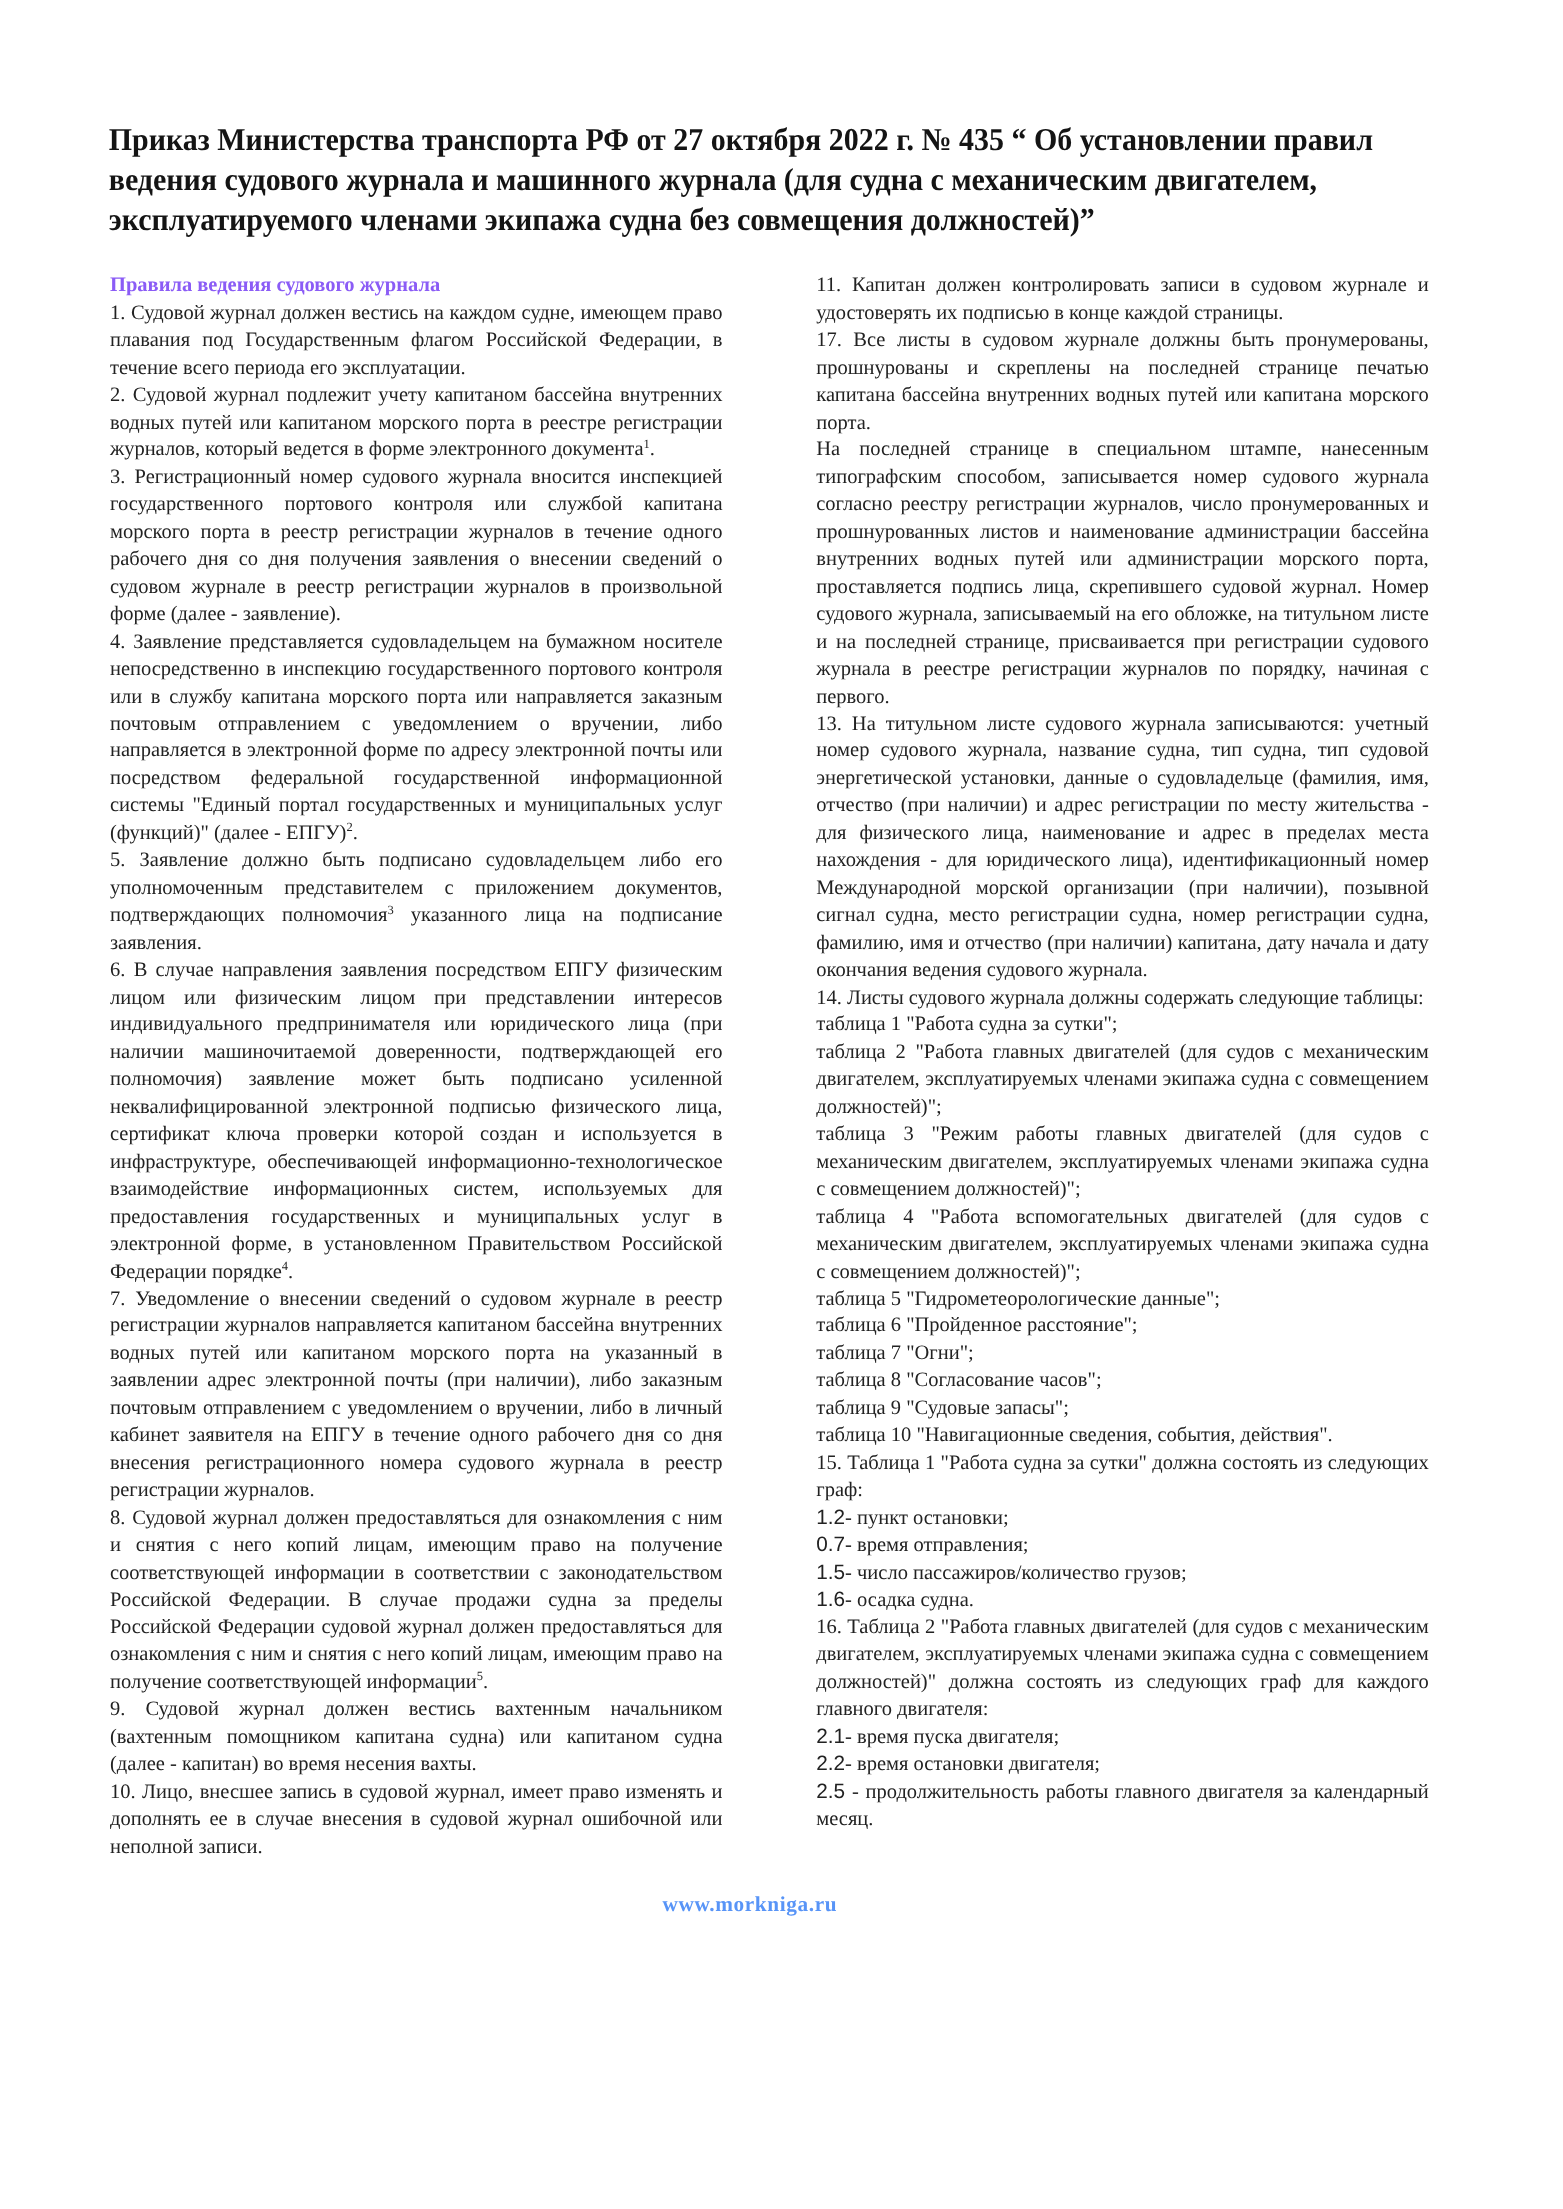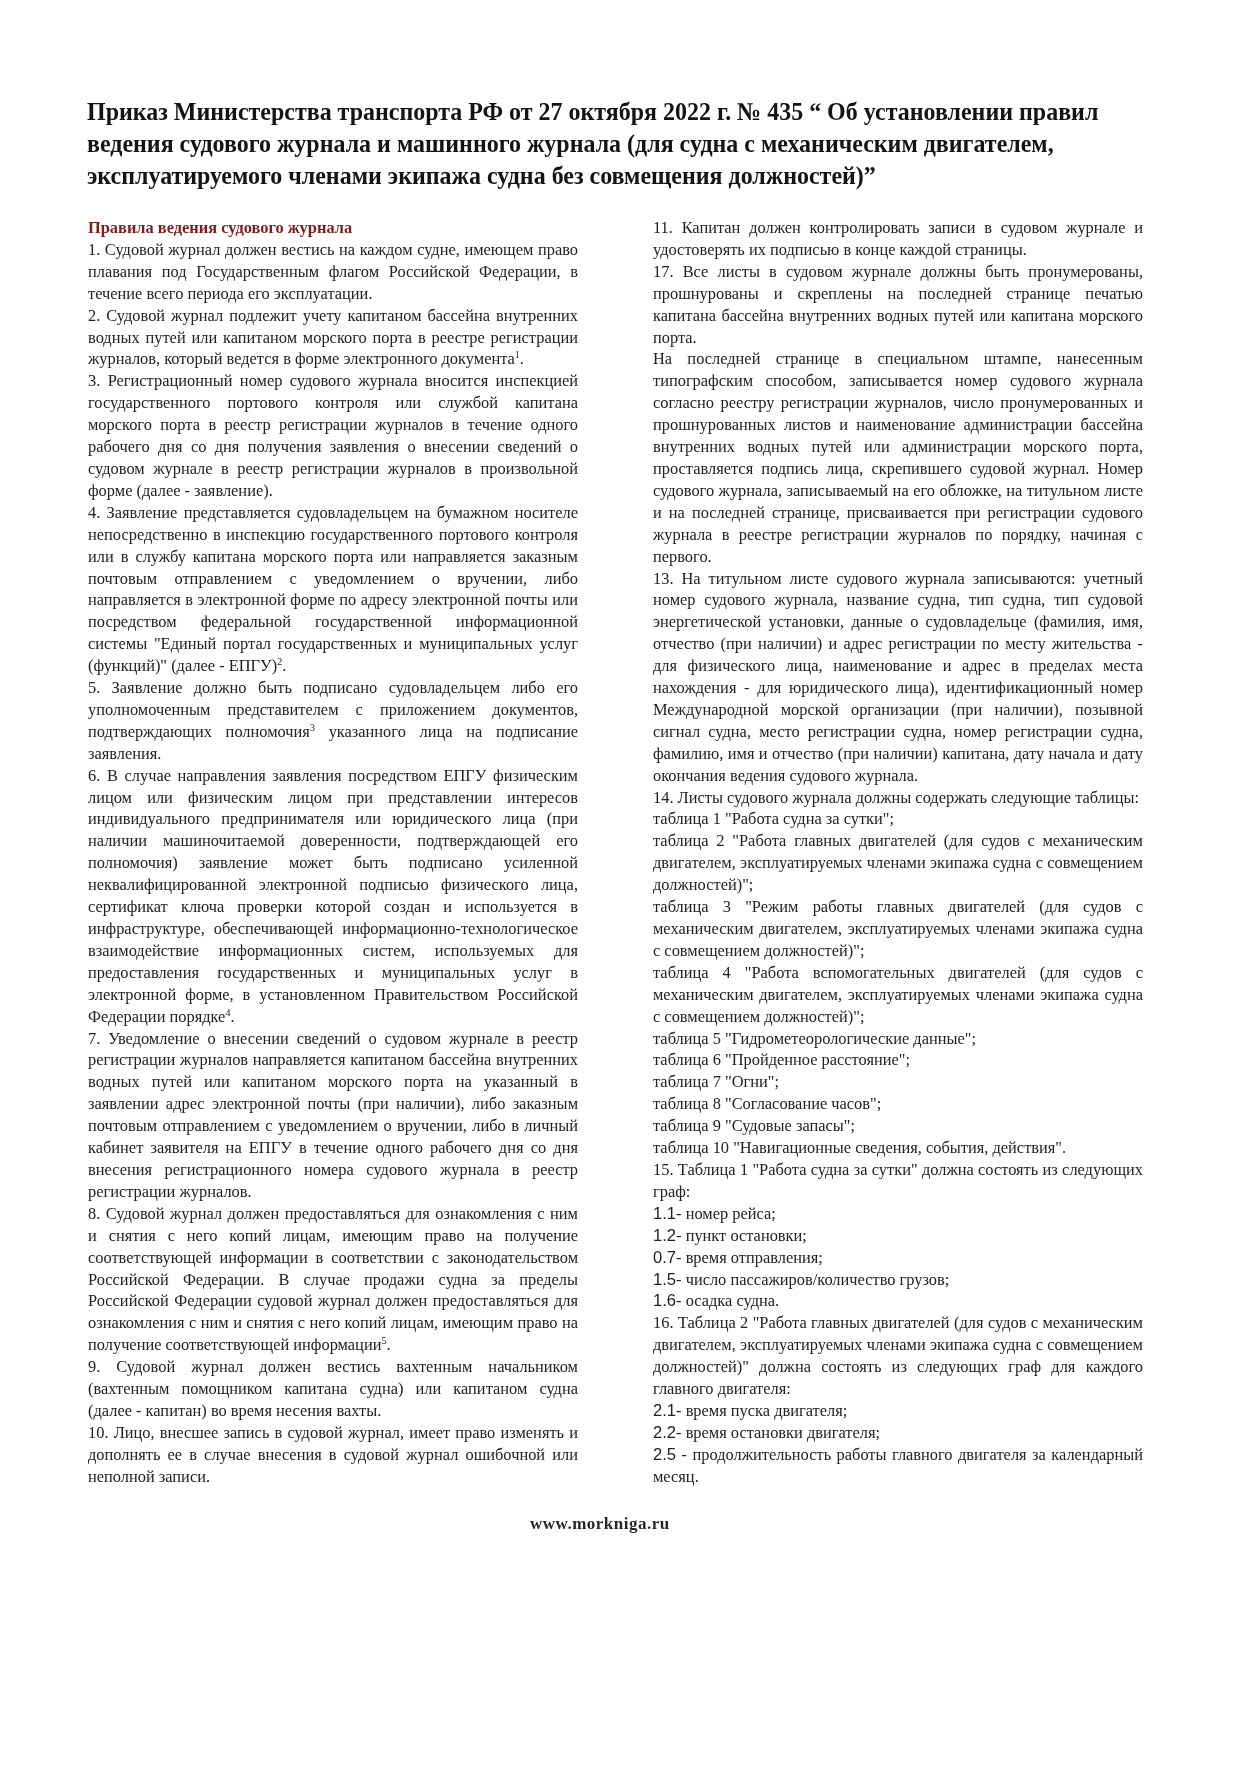--- a/index.html
+++ b/index.html
@@ -12,28 +12,28 @@
     transform: scaleX(0.94); transform-origin: left top;
   }
   .col {
     position: absolute; top: 217px; width: 490px;
     font-family: "Liberation Serif", serif; font-size: 16.4px; line-height: 21.9px;
     text-align: justify; color: #222222;
   }
   .col.left { left: 88px; }
   .col.right { left: 653px; }
   .col p { margin: 0; }
-  .heading { font-weight: bold; color: #7f1d1d; }
+  .heading { font-weight: bold; color: #8b5cf6; }
   sup { font-size: 10px; line-height: 0; vertical-align: 6px; }
   .code { font-family: "Liberation Sans", sans-serif; font-size: 16.6px; }
   .left-line { text-align: left; }
   .watermark {
     position: absolute; left: 530px; top: 1514px;
     font-family: "Liberation Serif", serif; font-weight: bold; font-size: 17px;
-    color: #000000; opacity: 0.85; letter-spacing: 0.5px; pointer-events: none;
+    color: #3b82f6; opacity: 0.85; letter-spacing: 0.5px; pointer-events: none;
   }
 </style>
 </head>
 <body>
 
 <div class="page">
 
   <div class="title">Приказ Министерства транспорта РФ от 27 октября 2022 г. № 435 “ Об установлении правил ведения судового журнала и машинного журнала (для судна с механическим двигателем, эксплуатируемого членами экипажа судна без совмещения должностей)”</div>
 
   <div class="col left">
@@ -61,21 +61,20 @@
     <p>таблица 3 "Режим работы главных двигателей (для судов с механическим двигателем, эксплуатируемых членами экипажа судна с совмещением должностей)";</p>
     <p>таблица 4 "Работа вспомогательных двигателей (для судов с механическим двигателем, эксплуатируемых членами экипажа судна с совмещением должностей)";</p>
     <p class="left-line">таблица 5 "Гидрометеорологические данные";</p>
     <p class="left-line">таблица 6 "Пройденное расстояние";</p>
     <p class="left-line">таблица 7 "Огни";</p>
     <p class="left-line">таблица 8 "Согласование часов";</p>
     <p class="left-line">таблица 9 "Судовые запасы";</p>
     <p class="left-line">таблица 10 "Навигационные сведения, события, действия".</p>
     <p>15. Таблица 1 "Работа судна за сутки" должна состоять из следующих граф:</p>
 
-    <p class="left-line"><span class="code">1.1</span><span>- номер рейса;</span></p>
     <p class="left-line"><span class="code">1.2</span><span>- пункт остановки;</span></p>
     <p class="left-line"><span class="code">0.7</span><span>- время отправления;</span></p>
     <p class="left-line"><span class="code">1.5</span><span>- число пассажиров/количество грузов;</span></p>
     <p class="left-line"><span class="code">1.6</span><span>- осадка судна.</span></p>
 
     <p>16. Таблица 2 "Работа главных двигателей (для судов с механическим двигателем, эксплуатируемых членами экипажа судна с совмещением должностей)" должна состоять из следующих граф для каждого главного двигателя:</p>
 
     <p class="left-line"><span class="code">2.1</span><span>- время пуска двигателя;</span></p>
     <p class="left-line"><span class="code">2.2</span><span>- время остановки двигателя;</span></p>
     <p><span class="code">2.5</span><span> - продолжительность работы главного двигателя за календарный месяц.</span></p>

